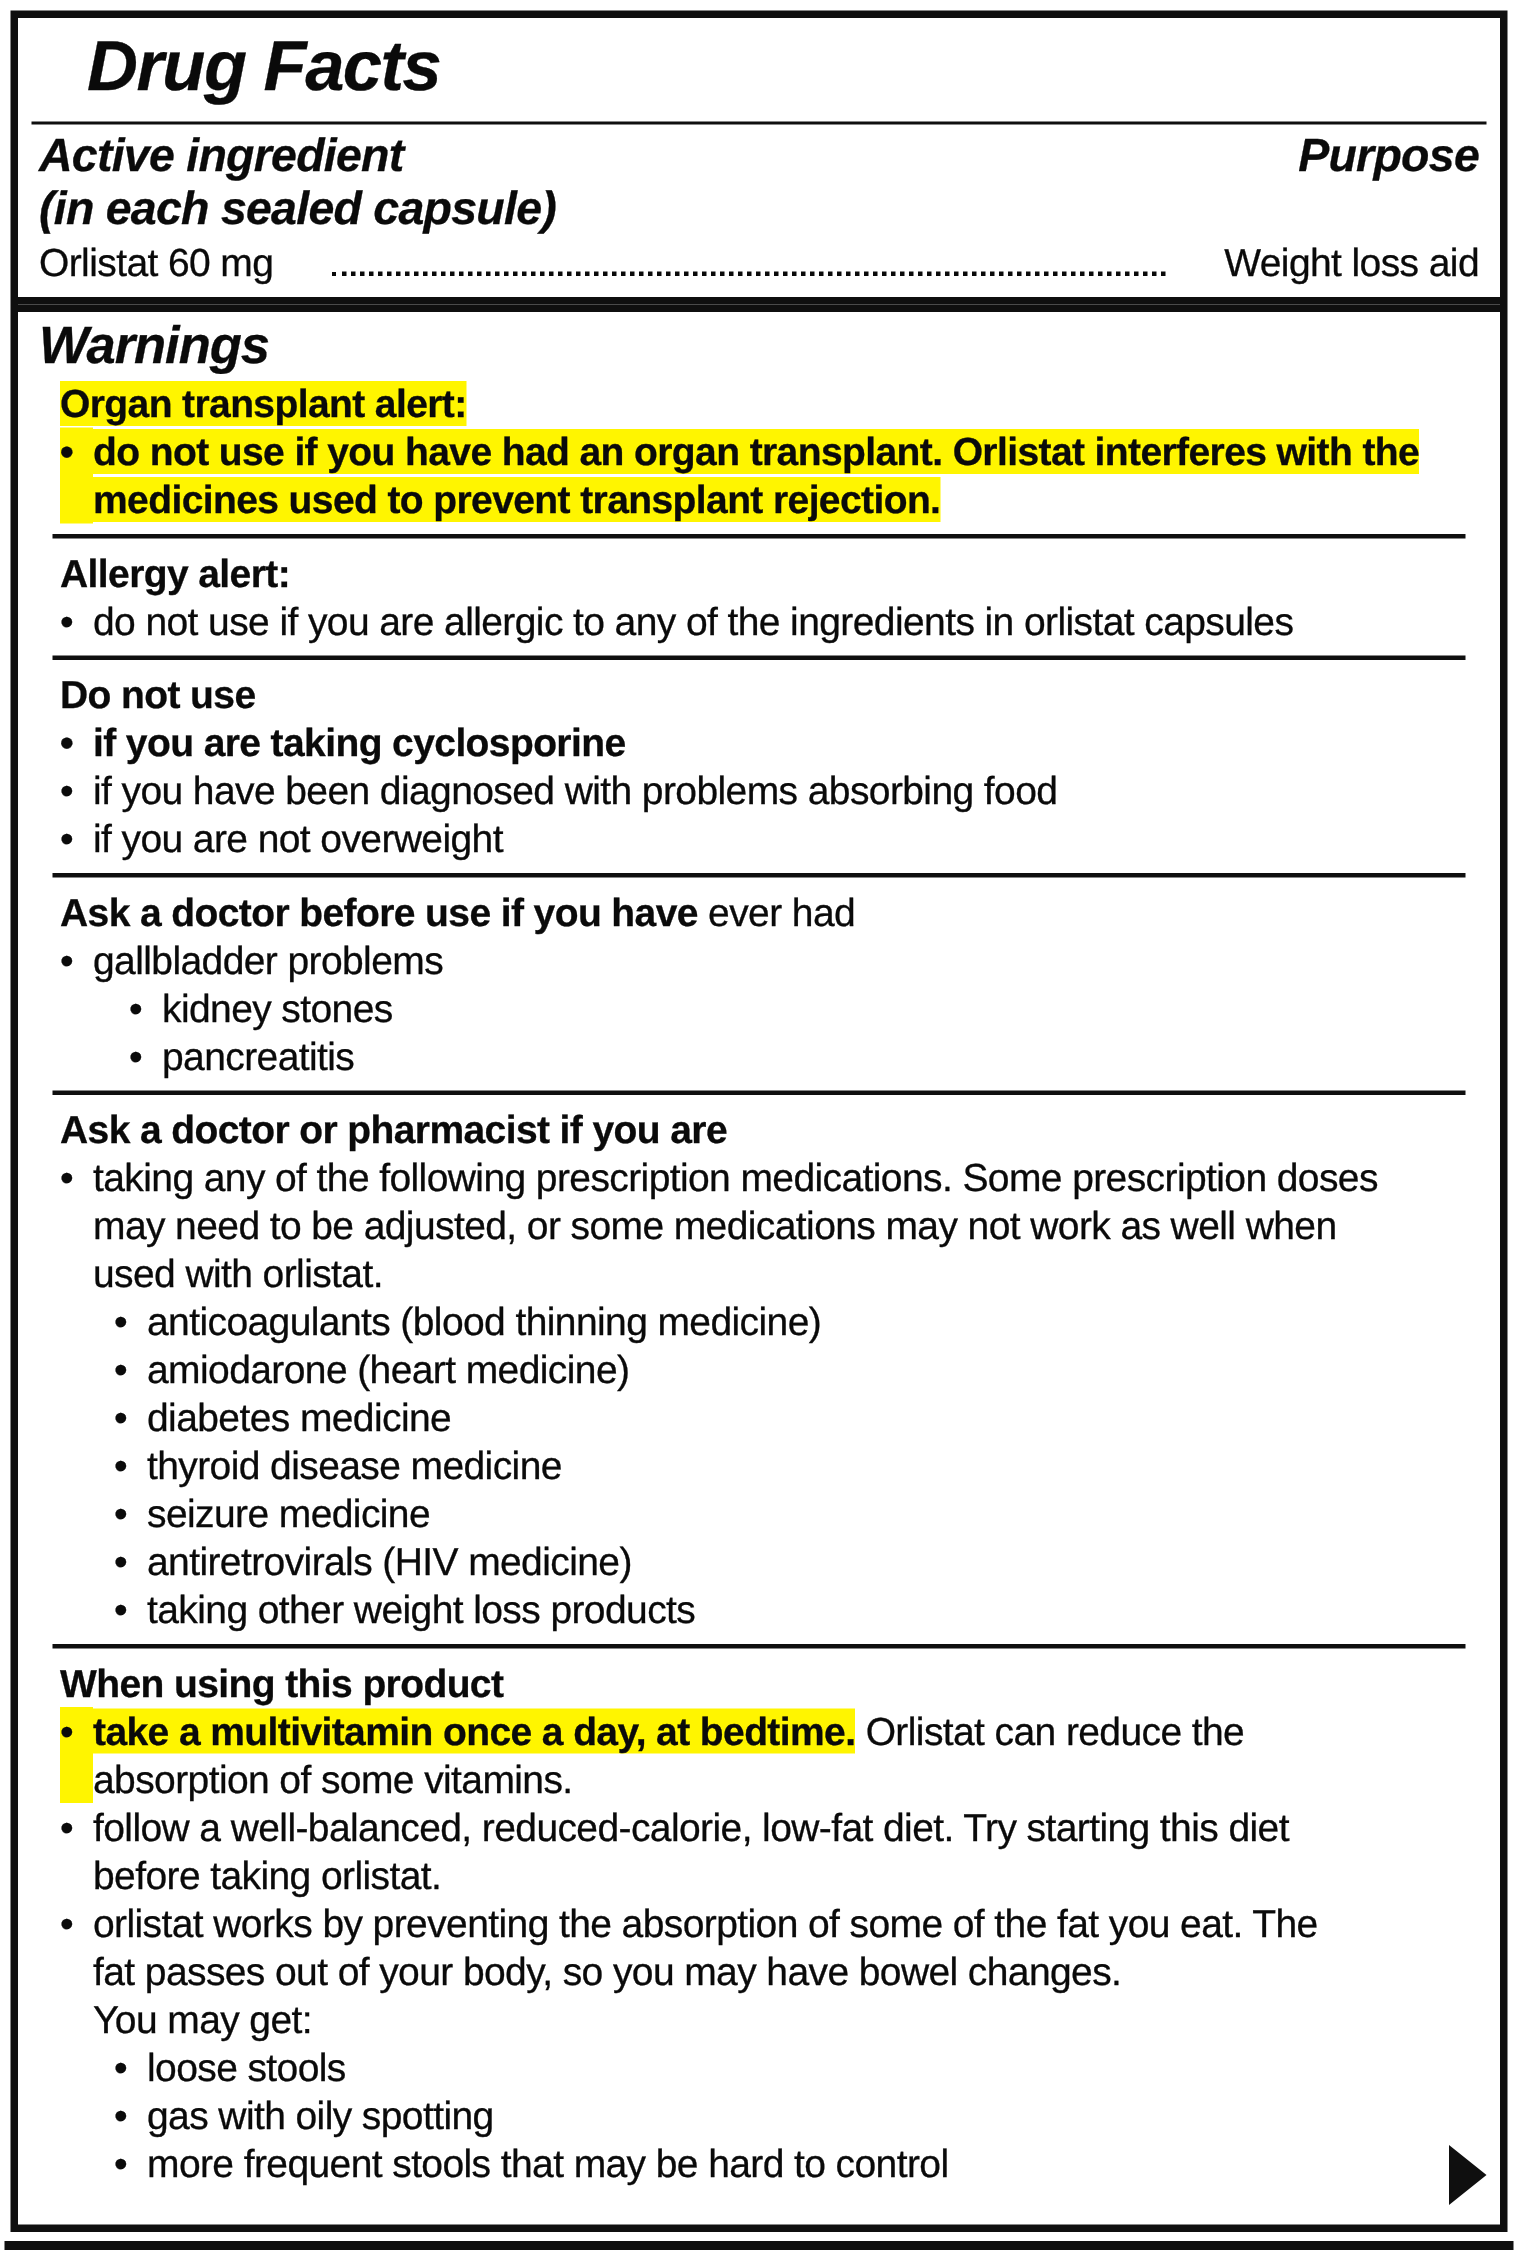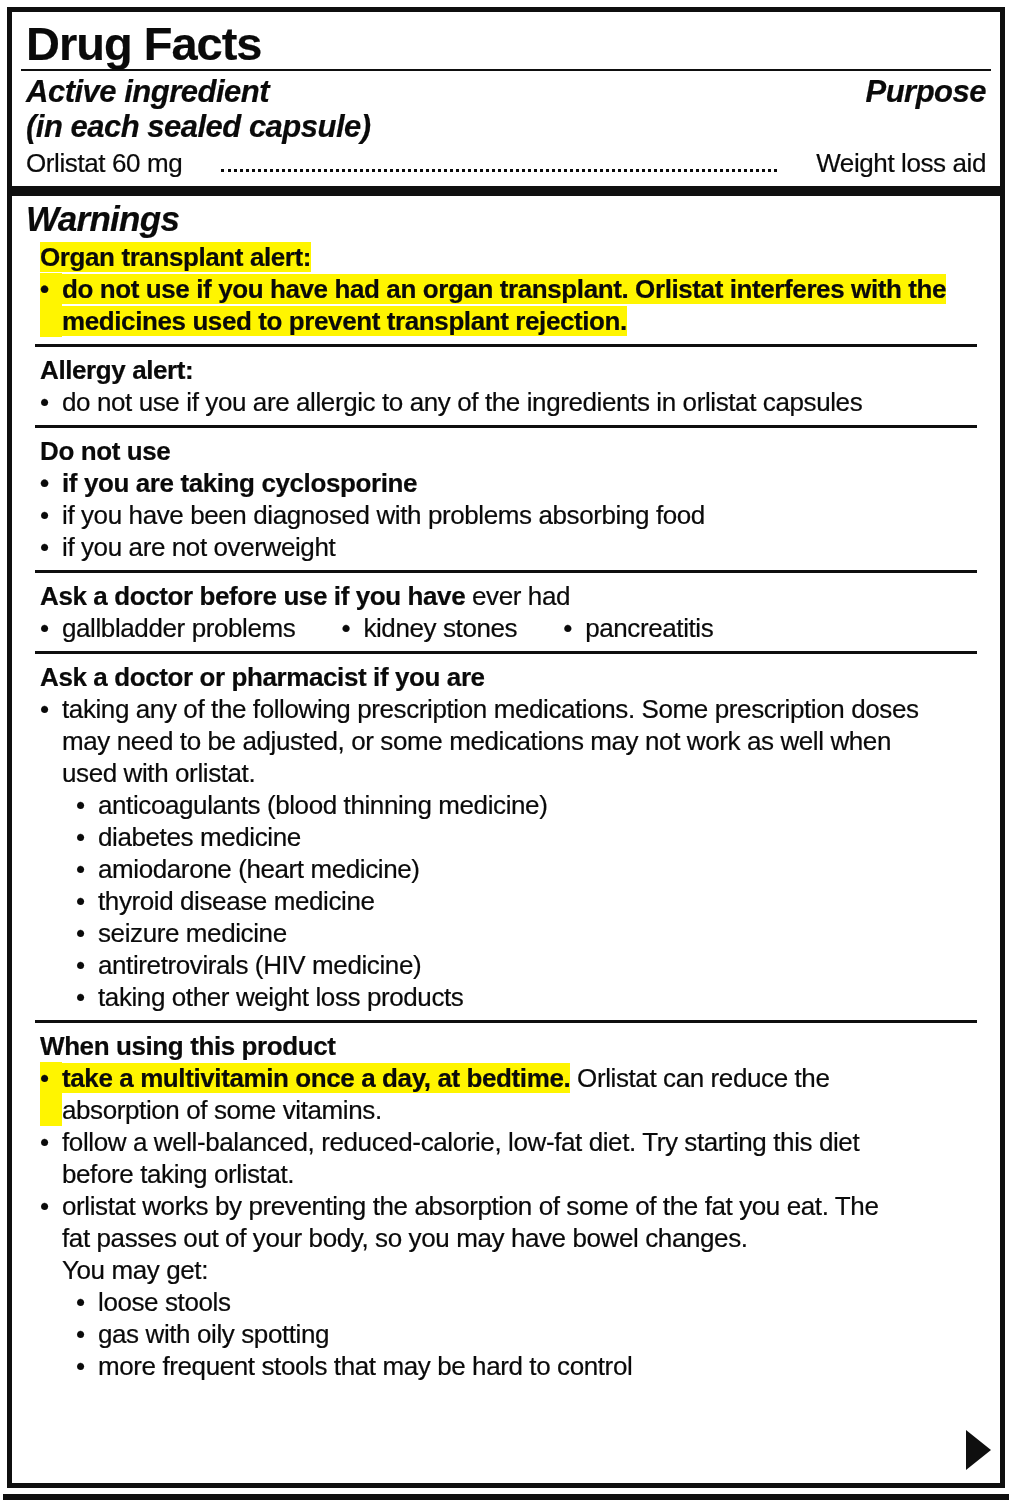--- a/index.html
+++ b/index.html
@@ -9,22 +9,22 @@
     -webkit-text-stroke:.2px #0a0a0a;
   }
   .label-box{
     position:absolute;left:7px;top:7px;width:998px;height:1481px;
     box-sizing:border-box;border:5px solid #0f0f0f;background:#fff;overflow:hidden;
   }
   .bottom-strip{position:absolute;left:3px;right:3px;bottom:0;height:6px;background:#0f0f0f;}
   .pad{padding-left:14px;padding-right:14px;}
 
   .title{
-    font-weight:700;font-size:47px;line-height:1.06;
-    letter-spacing:-1px;padding:7px 14px 0 14px;
+    font-style:italic;font-weight:700;font-size:47px;line-height:1.06;
+    letter-spacing:-1px;padding:7px 14px 12px 14px;margin-left:32px;
   }
   .rule-thin{height:2px;background:#0f0f0f;margin:0 9px;}
   .rule-thick{height:5px;background:#0f0f0f;}
   .rule-mid{height:3px;background:#0f0f0f;margin:4px 9px;}
 
   .sec{padding-top:3px;padding-bottom:7px;}
 
   .ai-row{display:flex;justify-content:space-between;align-items:flex-start;gap:36px;}
   .h-sub{
     font-style:italic;font-weight:700;font-size:31px;line-height:1.13;
@@ -42,21 +42,21 @@
   .pre{white-space:pre-wrap;}
   .hl{background:#fff500;}
 
   .bullet{display:flex;font-size:26px;line-height:32px;letter-spacing:-0.4px;}
   .marker{flex:0 0 22px;}
   .marker::before{content:"\2022";}
   .btext{flex:1;white-space:pre-wrap;}
   .sub{margin-left:36px;}
   .textcol{margin-left:22px;}
 
-  .inline-row{display:flex;font-size:26px;line-height:32px;letter-spacing:-0.4px;}
+  .inline-row{display:flex;font-size:26px;line-height:32px;letter-spacing:-0.4px;flex-direction:column;}
   .inline-item{display:flex;}
   .inline-item + .inline-item{margin-left:46px;}
 
   .warn-sub{padding:3px 0 3px 14px;}
 
   .cont-arrow{
     position:absolute;right:9px;bottom:13px;width:0;height:0;
     border-top:20px solid transparent;border-bottom:20px solid transparent;
     border-left:25px solid #0f0f0f;
   }
@@ -157,25 +157,25 @@
 may need to be adjusted, or some medications may not work as well when
 used with orlistat.</span>
       </div>
       <div class="sub">
         <div class="bullet">
             <span class="marker"></span>
             <span class="btext">anticoagulants (blood thinning medicine)</span>
           </div>
         <div class="bullet">
             <span class="marker"></span>
+            <span class="btext">amiodarone (heart medicine)</span>
+          </div>
+        <div class="bullet">
+            <span class="marker"></span>
             <span class="btext">diabetes medicine</span>
-          </div>
-        <div class="bullet">
-            <span class="marker"></span>
-            <span class="btext">amiodarone (heart medicine)</span>
           </div>
         <div class="bullet">
             <span class="marker"></span>
             <span class="btext">thyroid disease medicine</span>
           </div>
         <div class="bullet">
             <span class="marker"></span>
             <span class="btext">seizure medicine</span>
           </div>
         <div class="bullet">

